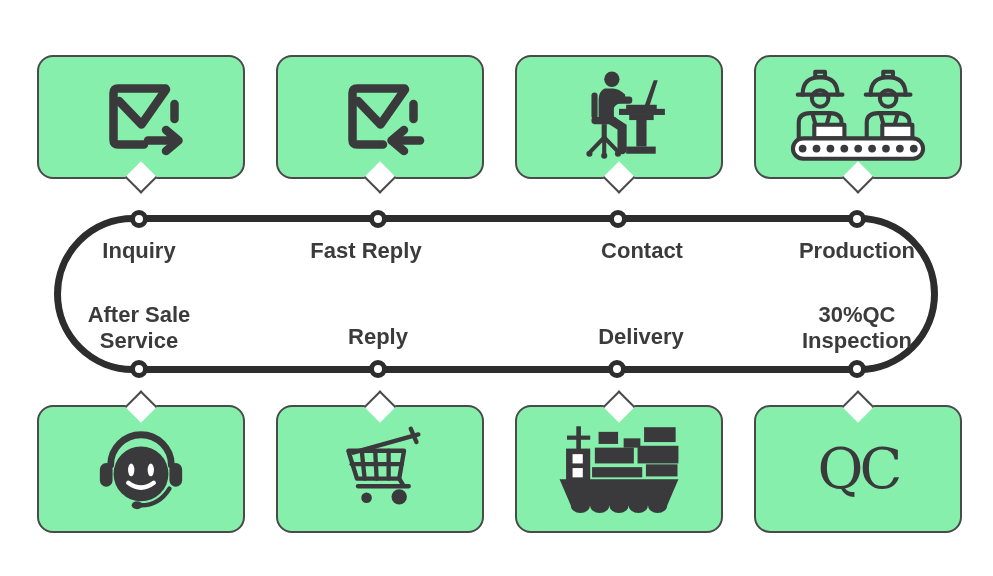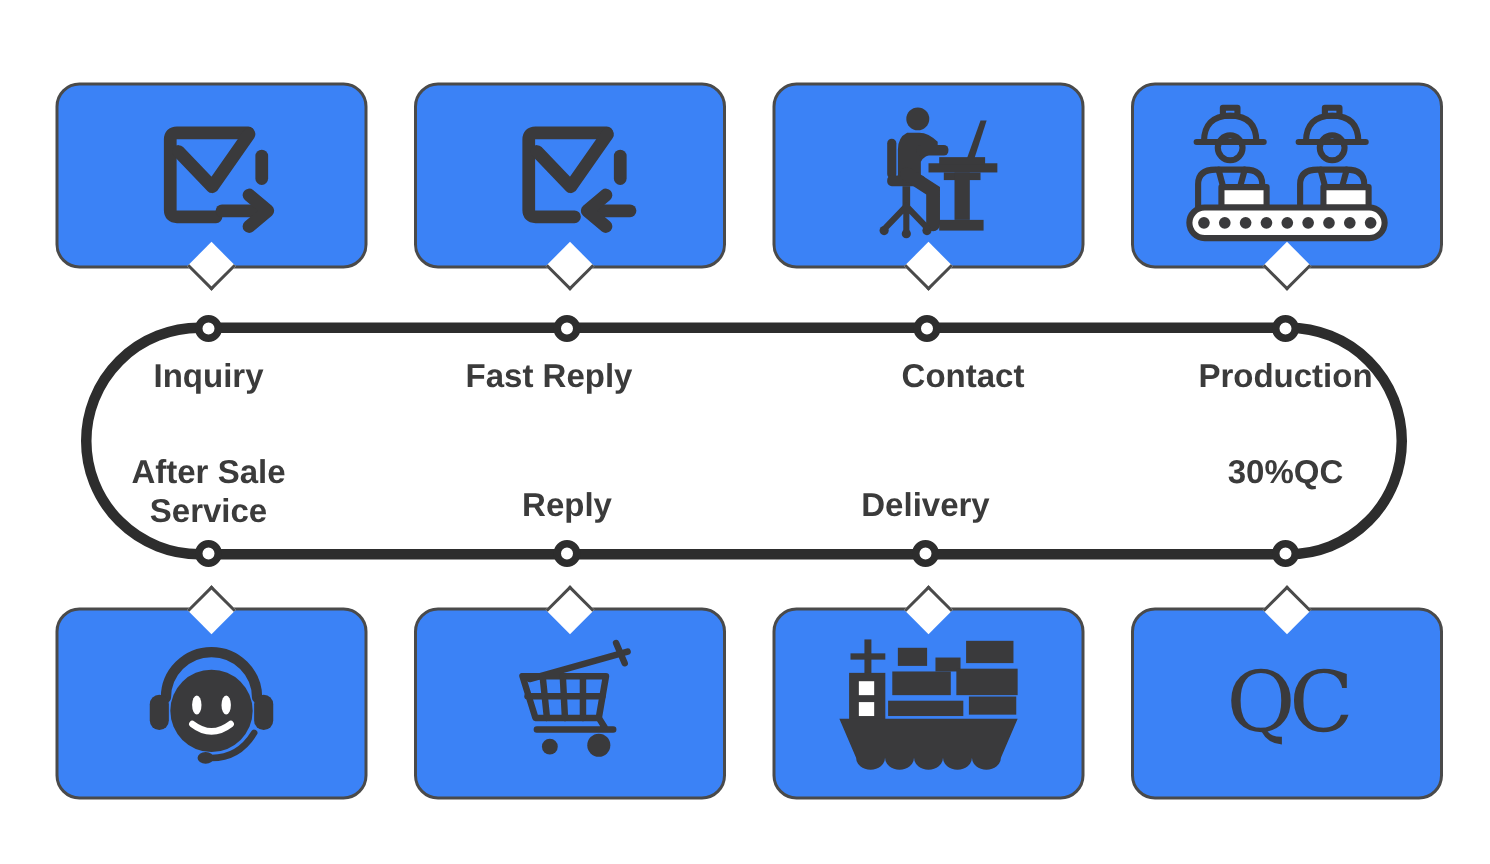--- a/index.html
+++ b/index.html
@@ -9,21 +9,21 @@
     --bg:#ffffff;
     --text:#3b3b3b;
   }
   html,body{margin:0;padding:0;background:#fff;}
   .stage{
     position:relative;width:993px;height:576px;background:var(--bg);
     font-family:"Liberation Sans","DejaVu Sans",sans-serif;overflow:hidden;
   }
   
   .bubble{
-    position:absolute;width:204px;background:#3b82f6;
+    position:absolute;width:204px;background:#86efac;
     border:2px solid var(--border);border-radius:16px;
     display:flex;align-items:center;justify-content:center;
   }
   .bubble.top{top:55px;height:120px;}
   .bubble.bot{top:405px;height:124px;}
   .c1{left:37px}.c2{left:276px}.c3{left:515px}.c4{left:754px}
   .tail{position:absolute;left:50%;width:21px;height:21px;background:#fff;}
   .tail.down{bottom:-12px;transform:translateX(-50%) rotate(45deg);
     border-right:2px solid var(--border);border-bottom:2px solid var(--border);}
   .tail.up{top:-12px;transform:translateX(-50%) rotate(45deg);
@@ -165,25 +165,26 @@
     <span>After Sale</span>
     <span>Service</span>
   </div>
 
   <div class="lbl" style="left:857px;top:238px">
     <span>Production</span>
   </div>
   <div class="lbl" style="left:378px;top:324px">
     <span>Reply</span>
   </div>
-  <div class="lbl" style="left:617px;top:324px">
+  <div class="lbl" style="left:641px;top:324px">
     <span>Delivery</span>
   </div>
   <div class="lbl" style="left:857px;top:302px">
     <span>30%QC</span>
+    <span>Inspection</span>
   </div>
 
   <div class="bubble bot c1">
     <span class="tail up"></span>
     <svg class="icon" width="102" height="98" viewBox="0 0 104 100">
       <path d="M21,46 A31,31 0 0 1 83,46" fill="none" stroke="currentColor" stroke-width="7" stroke-linecap="round"></path>
       <circle cx="52" cy="55" r="28" fill="currentColor"></circle>
       <rect x="10" y="44" width="13" height="24" rx="6.5" fill="currentColor"></rect>
       <rect x="81" y="44" width="13" height="24" rx="6.5" fill="currentColor"></rect>
       <ellipse cx="42" cy="51" rx="3.2" ry="6.5" fill="#ffffff"></ellipse>

